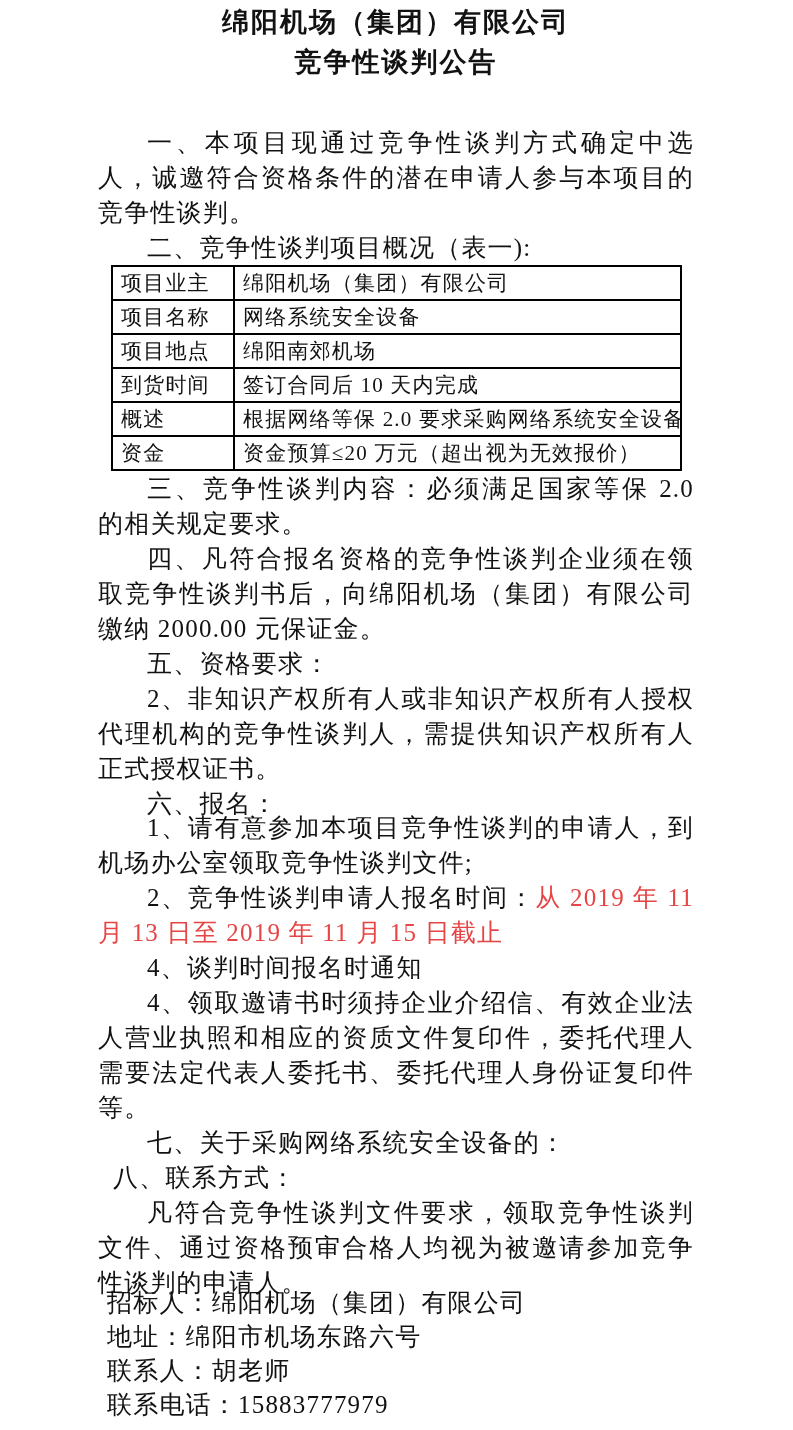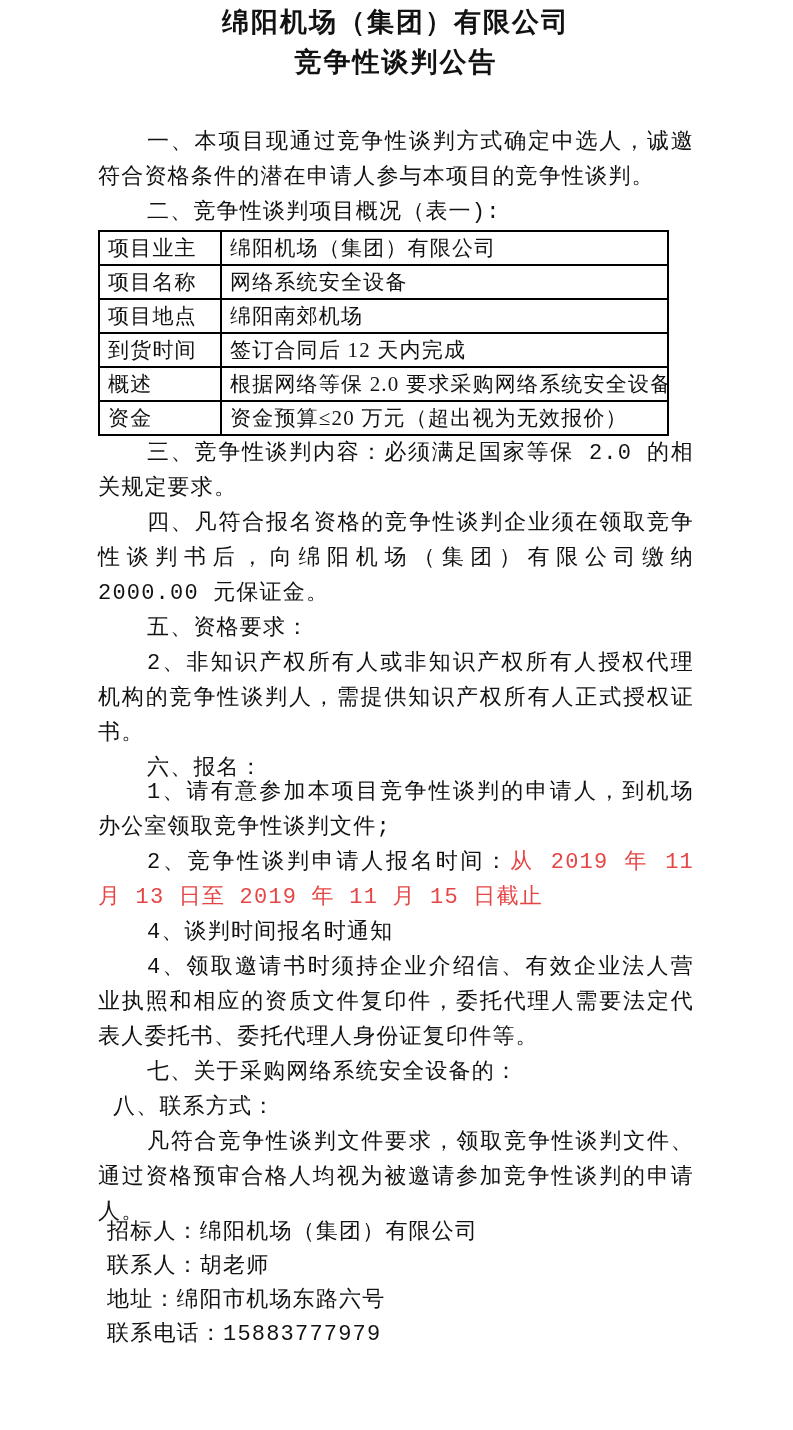--- a/index.html
+++ b/index.html
@@ -24,31 +24,31 @@
     margin-bottom: 43px;
   }
   .title-line {
     font-size: 27px;
     font-weight: bold;
     line-height: 40px;
     letter-spacing: 2px;
     white-space: nowrap;
   }
   .para {
-    font-size: 22px;
+    font-size: 25px;
     line-height: 35px;
     letter-spacing: 1.2px;
     text-align: justify;
     margin: 0;
-    font-family: Liberation Mono, monospace;
   }
   .indent { text-indent: 49px; }
   .indent-small { text-indent: 15px; }
   .info-table {
     border-collapse: collapse;
+    margin-left: 13px;
     width: 571px;
     table-layout: fixed;
   }
   .info-table td {
     border: 2px solid #000000;
     font-size: 21px;
     letter-spacing: 1.2px;
     height: 32px;
     padding: 0 0 0 8px;
     vertical-align: middle;
@@ -88,21 +88,21 @@
       <tr>
         <td class="col-label">项目名称</td>
         <td>网络系统安全设备</td>
       </tr>
       <tr>
         <td class="col-label">项目地点</td>
         <td>绵阳南郊机场</td>
       </tr>
       <tr>
         <td class="col-label">到货时间</td>
-        <td>签订合同后 12 天内完成</td>
+        <td>签订合同后 10 天内完成</td>
       </tr>
       <tr>
         <td class="col-label">概述</td>
         <td>根据网络等保 2.0 要求采购网络系统安全设备</td>
       </tr>
       <tr>
         <td class="col-label">资金</td>
         <td>资金预算≤20 万元（超出视为无效报价）</td>
       </tr>
     </tbody>
@@ -128,18 +128,18 @@
   <p class="para indent">4、领取邀请书时须持企业介绍信、有效企业法人营业执照和相应的资质文件复印件，委托代理人需要法定代表人委托书、委托代理人身份证复印件等。</p>
 
   <p class="para indent">七、关于采购网络系统安全设备的：</p>
 
   <p class="para indent-small">八、联系方式：</p>
 
   <p class="para indent">凡符合竞争性谈判文件要求，领取竞争性谈判文件、通过资格预审合格人均视为被邀请参加竞争性谈判的申请人。</p>
 
   <div class="contact-block" id="contact-lines">
     <p class="para">招标人：绵阳机场（集团）有限公司</p>
+    <p class="para">地址：绵阳市机场东路六号</p>
     <p class="para">联系人：胡老师</p>
-    <p class="para">地址：绵阳市机场东路六号</p>
     <p class="para">联系电话：15883777979</p>
   </div>
 
 </div>
 
 </body></html>

